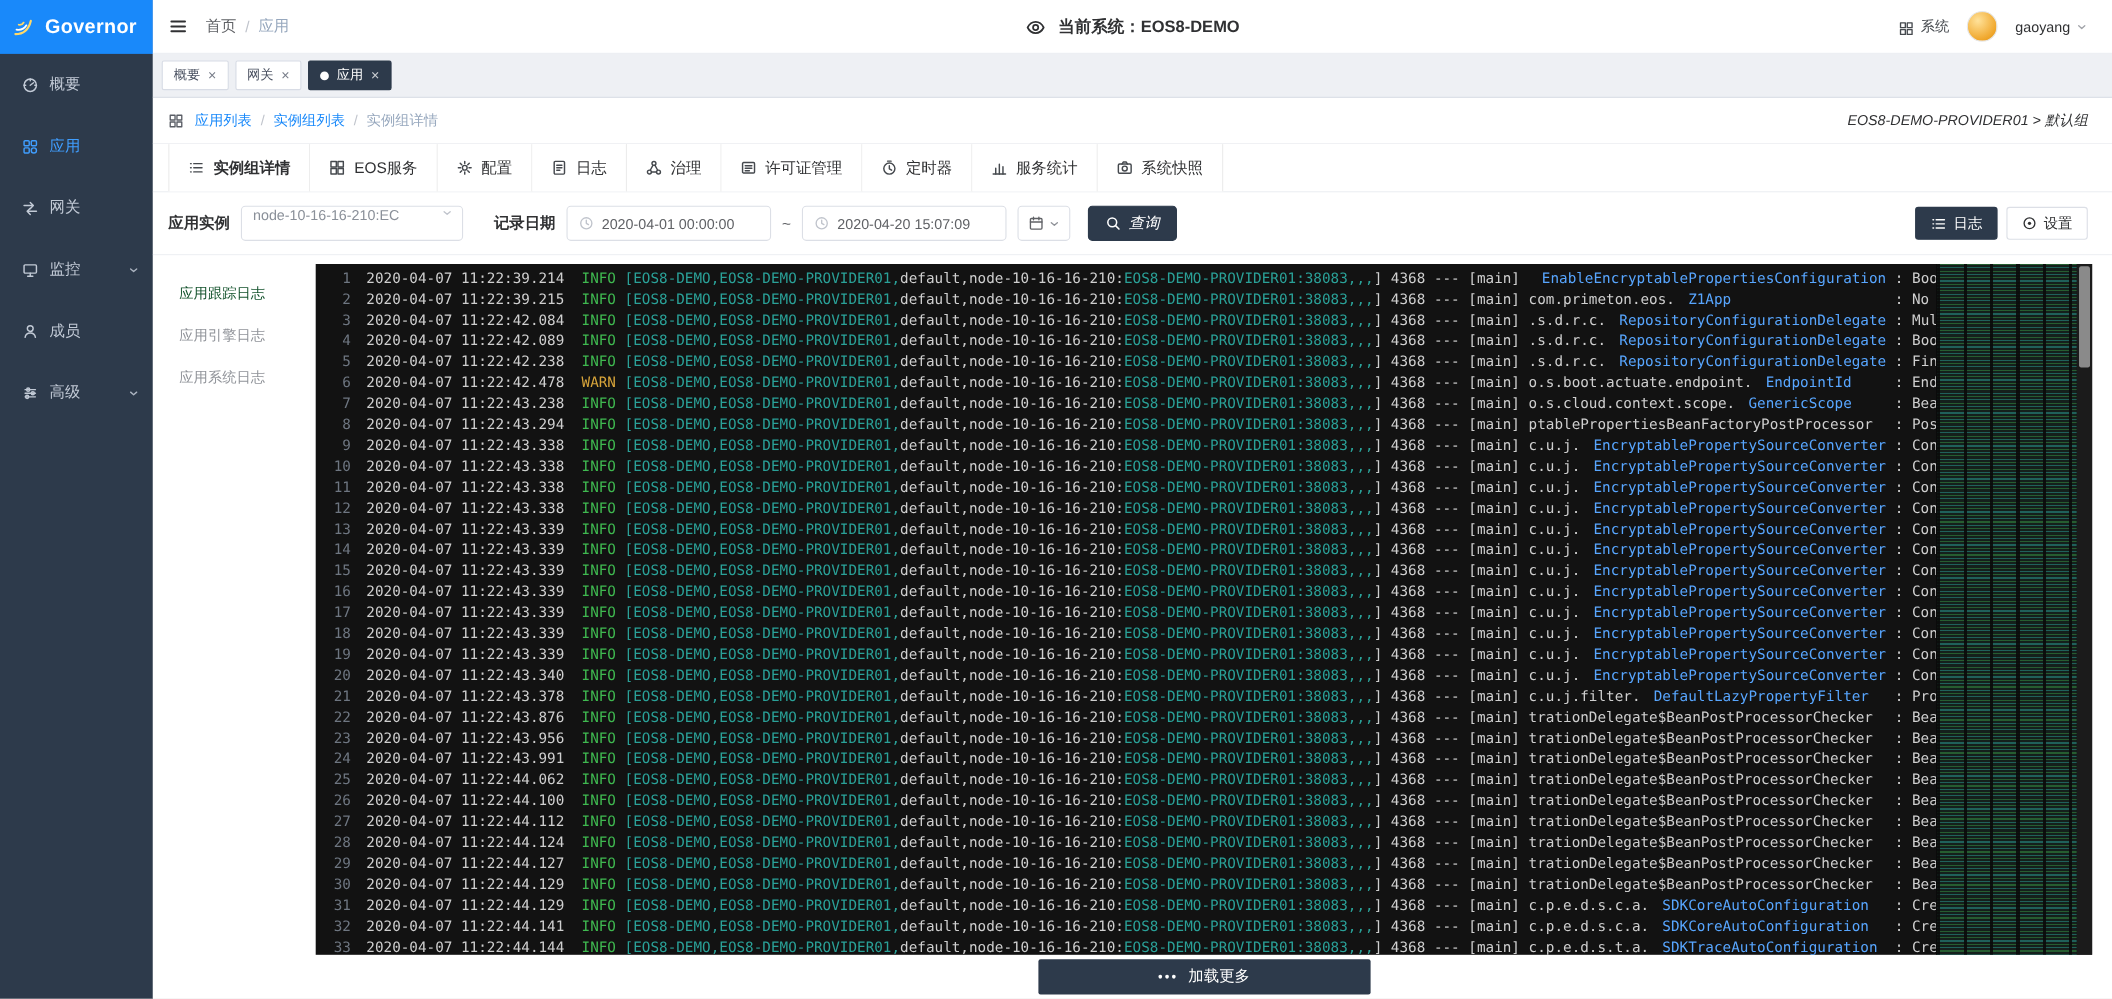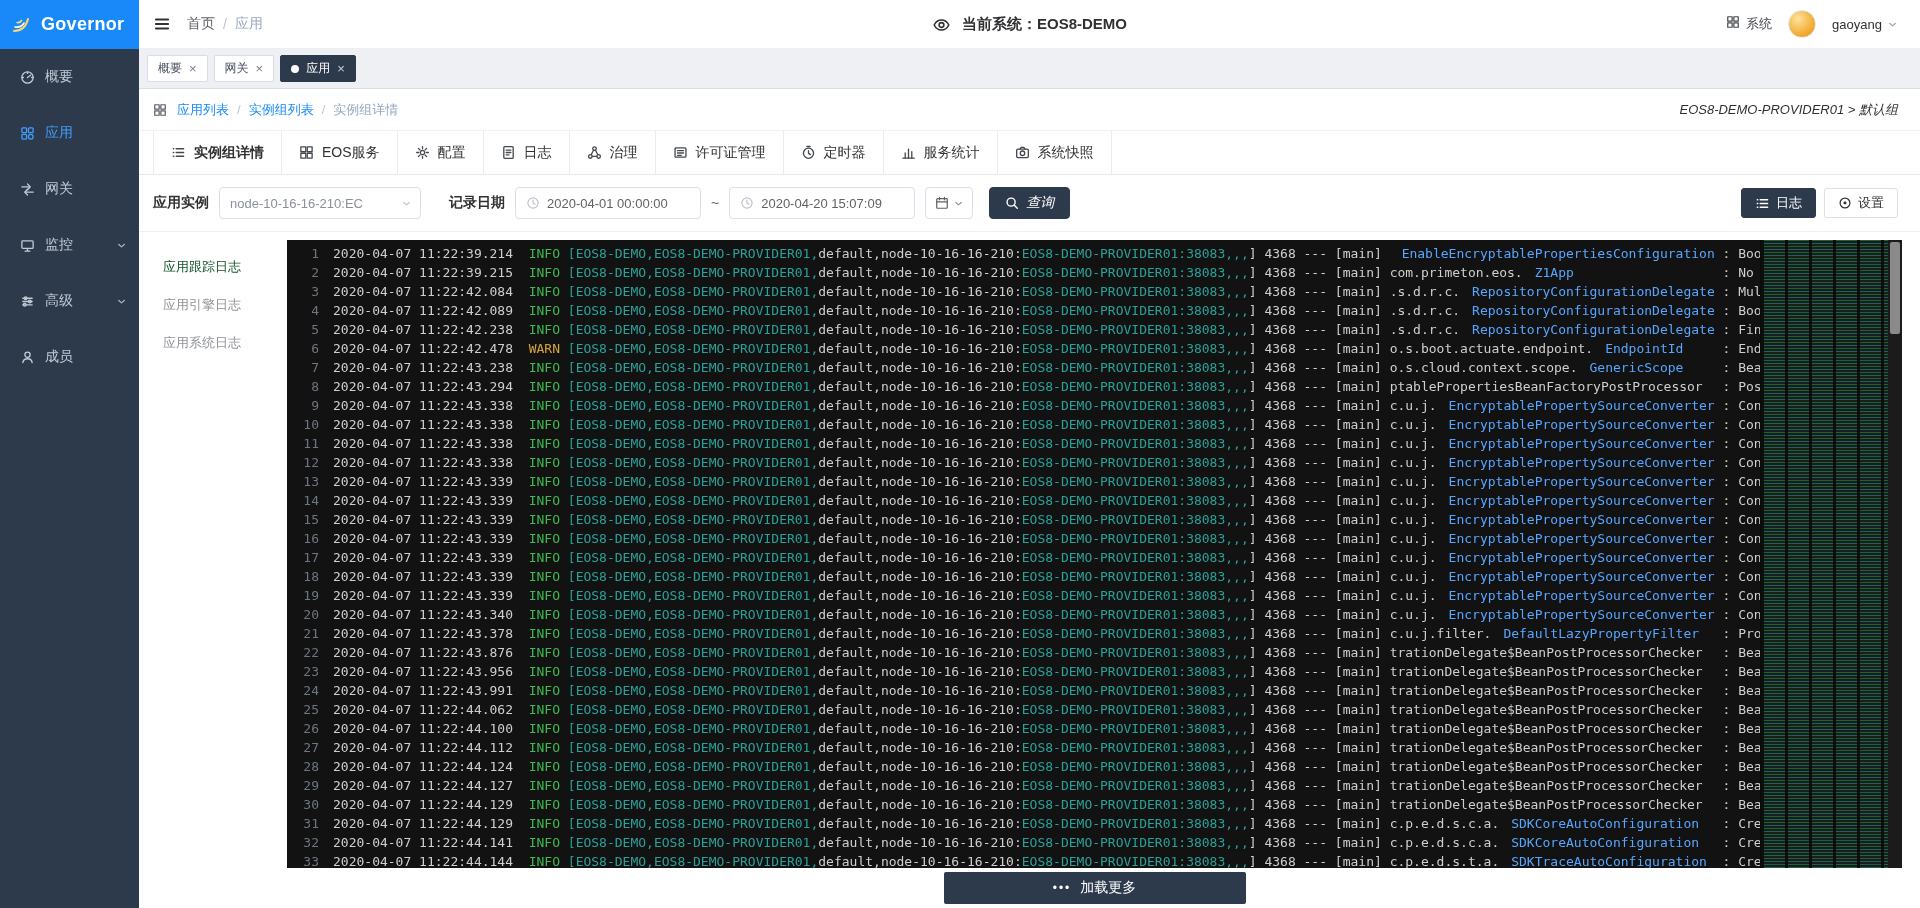--- a/index.html
+++ b/index.html
@@ -21,21 +21,21 @@
   .main { flex:1; min-width:0; display:flex; flex-direction:column; background:#fff; }
 
   .topbar { height:49px; background:#fff; border-bottom:1px solid #eceef2; display:flex; align-items:center; gap:16px; padding:0 22px 0 14px; position:relative; flex-shrink:0; }
   .hamburger { display:flex; color:#303133; cursor:pointer; }
   .crumbs-top { display:flex; align-items:center; gap:8px; font-size:14px; }
   .crumbs-top .tc { color:#606266; cursor:pointer; }
   .crumbs-top .tc.cur { color:#97a8be; }
   .crumbs-top .sep { color:#c0c4cc; }
   .sys-center { position:absolute; left:50%; transform:translateX(-50%); display:flex; align-items:flex-end; gap:12px; font-size:15px; font-weight:600; color:#303133; }
   .top-right { margin-left:auto; display:flex; align-items:center; gap:16px; }
-  .sys-link { display:flex; align-items:flex-start; gap:6px; font-size:13px; color:#45494e; cursor:pointer; }
+  .sys-link { display:flex; align-items:flex-end; gap:6px; font-size:13px; color:#45494e; cursor:pointer; }
   .avatar { width:28px; height:28px; border-radius:50%; background:radial-gradient(circle at 35% 30%, #ffe29a, #f0a72c 70%, #d98c12); border:1px solid #e6e6e6; cursor:pointer; }
   .user-menu { display:flex; align-items:center; gap:5px; font-size:13px; color:#303133; cursor:pointer; }
   .user-menu .chev { color:#909399; }
 
   
   .tabbar { height:40px; background:#eef0f4; border-bottom:1px solid #d8dce5; display:flex; align-items:center; gap:6px; padding:0 8px; flex-shrink:0; }
   .wtab { height:27px; display:inline-flex; align-items:center; gap:7px; padding:0 10px; background:#fff; border:1px solid #d8dce5; border-radius:2px; font-size:12px; color:#495060; cursor:pointer; }
   .wtab .x { font-size:13px; line-height:1; opacity:.75; cursor:pointer; }
   .wtab.active { background:#2d3a4b; border-color:#2d3a4b; color:#fff; }
   .wtab .dot { width:8px; height:8px; border-radius:50%; background:#fff; }
@@ -52,21 +52,21 @@
   
   .fn-tabs { height:44px; display:flex; align-items:stretch; padding-left:14px; background:#fff; border-bottom:1px solid #e6e9ee; flex-shrink:0; }
   .fn-tab { display:flex; align-items:center; gap:8px; padding:0 17px; font-size:14px; color:#303133; border-right:1px solid #ececec; cursor:pointer; background:#fff; }
   .fn-tab:first-child { border-left:1px solid #ececec; }
   .fn-tab.active { font-weight:700; }
   .fn-icon { display:flex; color:#45494e; }
 
   
   .filter-row { height:56px; display:flex; align-items:center; gap:10px; padding:0 22px 0 14px; background:#fff; flex-shrink:0; }
   .f-label { font-size:14px; font-weight:700; color:#303133; }
-  .select { width:202px; height:32px; border:1px solid #dcdfe6; border-radius:4px; background:#fff; display:flex; align-items:center; padding:0 8px 0 10px; font-size:13px; color:#8a9099; cursor:pointer; }
+  .select { width:202px; height:32px; border:1px solid #dcdfe6; border-radius:4px; background:#fff; display:flex; align-items:flex-start; padding:0 8px 0 10px; font-size:13px; color:#8a9099; cursor:pointer; }
   .select .caret { margin-left:auto; color:#c0c4cc; display:flex; }
   .ml18 { margin-left:18px; }
   .dt { width:186px; height:32px; border:1px solid #dcdfe6; border-radius:4px; background:#fff; display:flex; align-items:center; gap:7px; padding:0 10px; font-size:13px; color:#606266; cursor:text; }
   .dt .ic { color:#c0c4cc; display:flex; }
   .tilde { color:#606266; }
   .cal-btn { width:48px; height:32px; border:1px solid #dcdfe6; border-radius:4px; background:#fff; display:flex; align-items:center; justify-content:center; gap:4px; color:#606266; cursor:pointer; }
   .cal-btn .caret { color:#909399; display:flex; }
   .query-btn { height:32px; padding:0 15px; margin-left:6px; background:#2d3a4b; color:#fff; border:1px solid #2d3a4b; border-radius:4px; font-size:14px; display:flex; align-items:center; gap:7px; cursor:pointer;font-style:italic; }
   .right-btns { margin-left:auto; display:flex; gap:8px; }
   .log-btn { height:30px; padding:0 13px; background:#2d3a4b; color:#fff; border:1px solid #2d3a4b; border-radius:3px; font-size:13px; display:flex; align-items:center; gap:6px; cursor:pointer; }
@@ -161,42 +161,42 @@
      <span>监控</span>
      <span class="chev">
             <svg width="11" height="11" viewBox="0 0 16 16" fill="none" stroke="currentColor" stroke-width="1.8" stroke-linecap="round" stroke-linejoin="round" aria-hidden="true">
               <path d="M4 6.5l4 3.5 4-3.5"></path>
             </svg>
           </span>
    </div>
         <div class="side-item">
      <span class="si-icon">
             <svg width="15" height="15" viewBox="0 0 16 16" fill="none" stroke="currentColor" stroke-width="1.4" stroke-linecap="round" stroke-linejoin="round" aria-hidden="true">
+              <circle cx="8" cy="5" r="2.8"></circle>
+              <path d="M3 13.5c.5-3 2.5-4.2 5-4.2s4.5 1.2 5 4.2"></path>
+            </svg>
+          </span>
+     <span>成员</span>
+
+   </div>
+        <div class="side-item">
+     <span class="si-icon">
+            <svg width="15" height="15" viewBox="0 0 16 16" fill="none" stroke="currentColor" stroke-width="1.4" stroke-linecap="round" stroke-linejoin="round" aria-hidden="true">
               <path d="M3 4.5h10M3 8h10M3 11.5h10"></path>
               <circle cx="6" cy="4.5" r="1.5"></circle>
               <circle cx="10.5" cy="8" r="1.5"></circle>
               <circle cx="5" cy="11.5" r="1.5"></circle>
             </svg>
           </span>
      <span>高级</span>
      <span class="chev">
             <svg width="11" height="11" viewBox="0 0 16 16" fill="none" stroke="currentColor" stroke-width="1.8" stroke-linecap="round" stroke-linejoin="round" aria-hidden="true">
               <path d="M4 6.5l4 3.5 4-3.5"></path>
             </svg>
           </span>
-   </div>
-        <div class="side-item">
-     <span class="si-icon">
-            <svg width="15" height="15" viewBox="0 0 16 16" fill="none" stroke="currentColor" stroke-width="1.4" stroke-linecap="round" stroke-linejoin="round" aria-hidden="true">
-              <circle cx="8" cy="5" r="2.8"></circle>
-              <path d="M3 13.5c.5-3 2.5-4.2 5-4.2s4.5 1.2 5 4.2"></path>
-            </svg>
-          </span>
-     <span>成员</span>
-
    </div>
       </nav>
   </aside>
 
   <div class="main">
 
     <header class="topbar">
       <span class="hamburger" id="hamburgerIcon">
           <svg width="18" height="18" viewBox="0 0 16 16" fill="none" stroke="currentColor" stroke-width="1.6" stroke-linecap="round" stroke-linejoin="round" aria-hidden="true">
             <path d="M2.5 4h11M2.5 8h11M2.5 12h11"></path>

